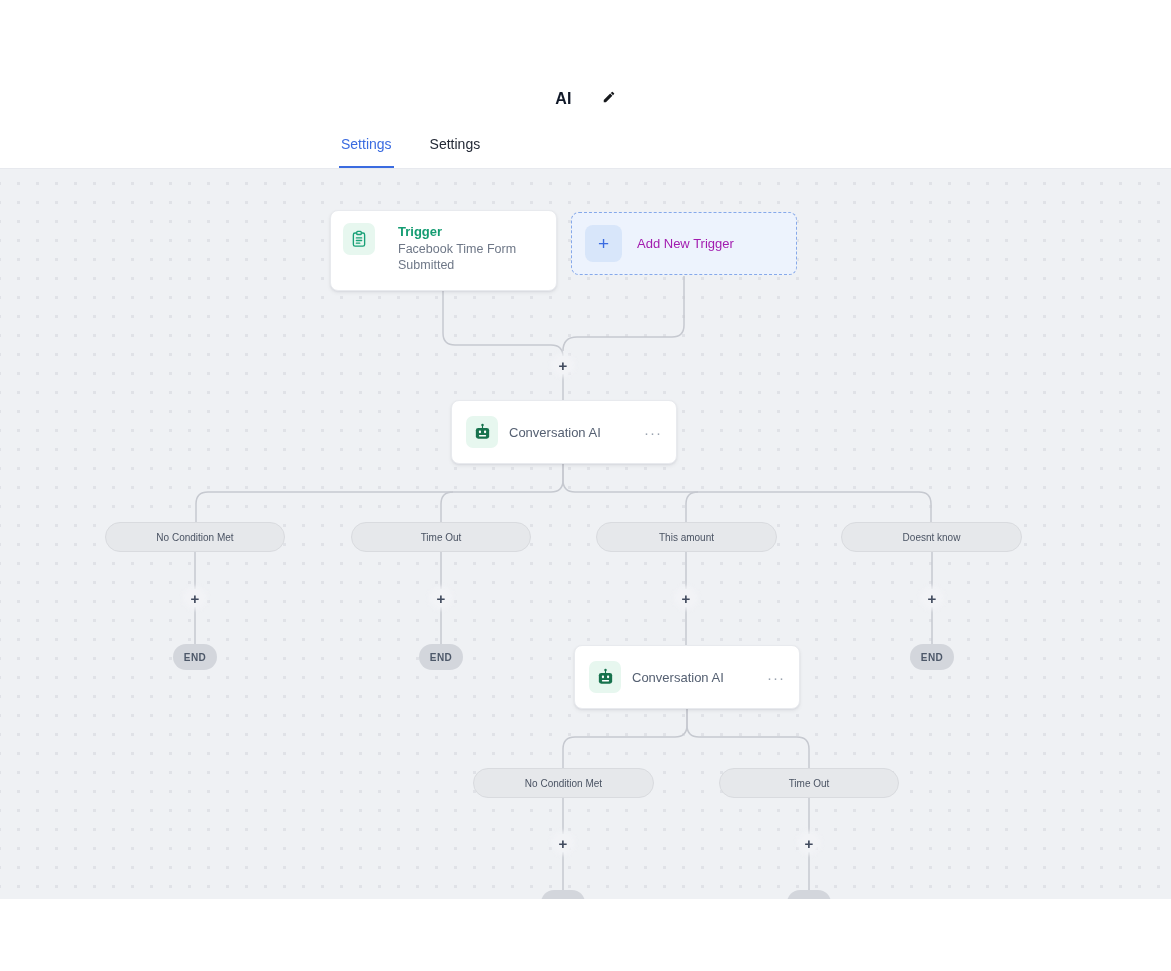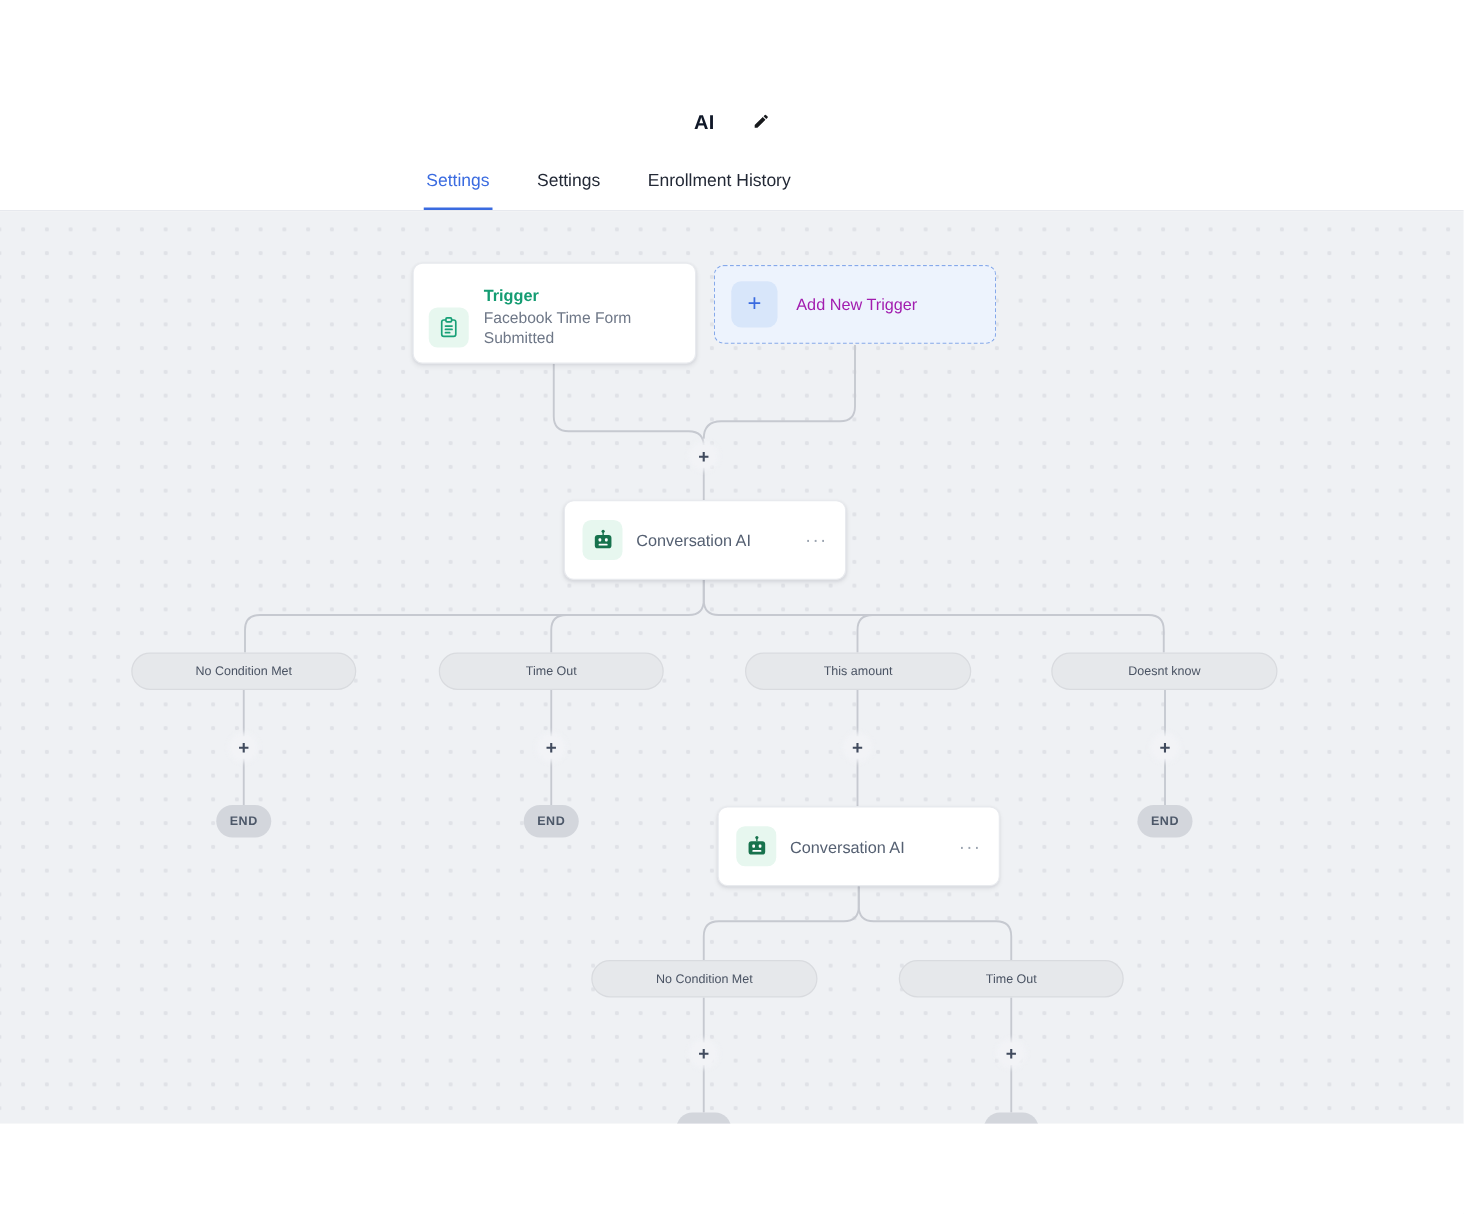--- a/index.html
+++ b/index.html
@@ -25,21 +25,21 @@
   
   .canvas { position:absolute; top:169px; left:0; width:1171px; height:730px;
     background-color:#eff1f4;
     background-image:radial-gradient(circle, #e0e2e7 1.6px, transparent 1.8px);
     background-size:19px 19px; background-position:9px 5px; overflow:hidden; }
   .connectors { position:absolute; top:0; left:0; width:1171px; height:730px; }
 
   
   .node-card { position:absolute; background:#fff; border:1px solid #e8eaee; border-radius:8px;
     box-shadow:0 1px 2px rgba(16,24,40,.05), 0 2px 4px rgba(16,24,40,.06);
-    display:flex; align-items:flex-end; padding:12px; gap:12px; cursor:pointer; }
+    display:flex; align-items:flex-start; padding:12px; gap:23px; cursor:pointer; }
   .icon-box { width:32px; height:32px; border-radius:7px; background:#e7f7ef; flex:0 0 auto;
     display:flex; align-items:center; justify-content:center; }
   .trigger-card { left:330px; top:41px; width:227px; height:81px; }
   .trigger-texts { display:flex; flex-direction:column; padding-top:1px; }
   .trigger-title { font-size:13px; font-weight:600; color:#149c72; margin-bottom:2px; }
   .trigger-desc { font-size:12.5px; color:#6e7787; line-height:16px; width:128px; }
 
   .add-trigger { position:absolute; left:571px; top:43px; width:226px; height:63px;
     background:#edf3fd; border:1px dashed #86a9ea; border-radius:8px; display:flex;
     align-items:center; padding:0 13px; gap:15px; cursor:pointer; }
@@ -91,21 +91,20 @@
           <path d="M3 17.25V21h3.75L17.81 9.94l-3.75-3.75L3 17.25zM20.71 7.04c.39-.39.39-1.02 0-1.41l-2.34-2.34a.9959.9959 0 0 0-1.41 0l-1.83 1.83 3.75 3.75 1.83-1.83z"></path>
         </svg>
       </span>
     </div>
   </div>
 
   <div class="tabbar">
     <div class="tabs">
       <div class="tab active">Settings</div>
       <div class="tab">Settings</div>
-      <div class="tab">Enrollment History</div>
     </div>
   </div>
 
   <div class="canvas">
 
     <svg class="connectors" viewBox="0 0 1171 730" fill="none" stroke="#c6c9d0" stroke-width="1.5">
 
       <path d="M443,122 V164 Q443,176 455,176 H551 Q563,176 563,188"></path>
       <path d="M684,107 V156 Q684,168 672,168 H577 Q563,168 563,182"></path>
       <path d="M563,205 V231"></path>

